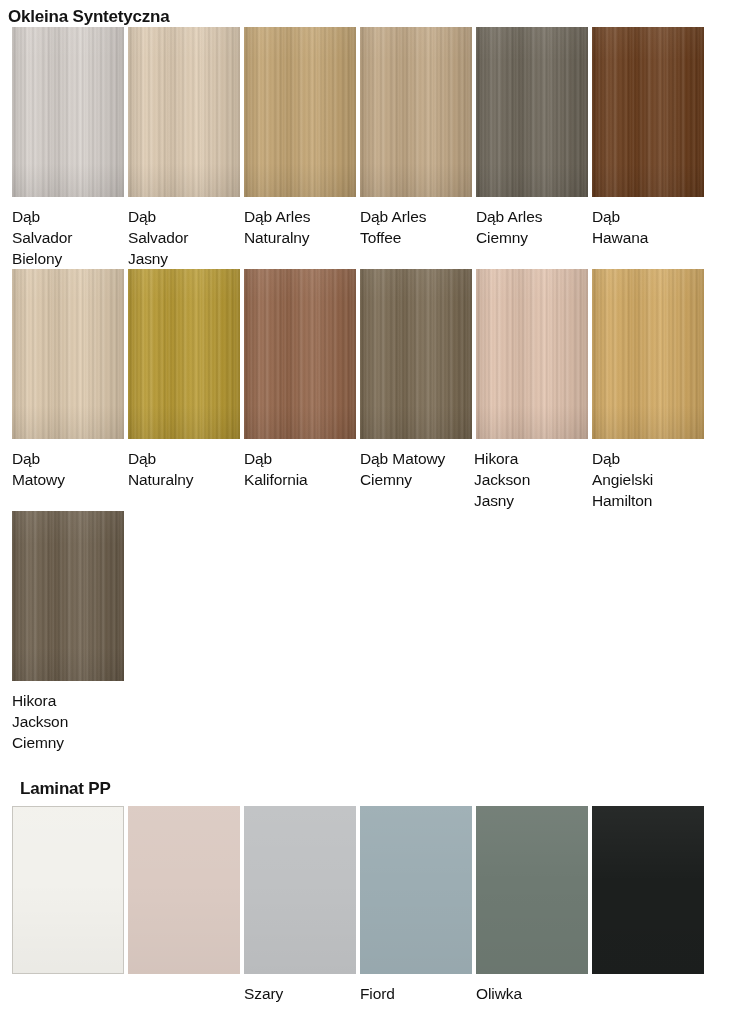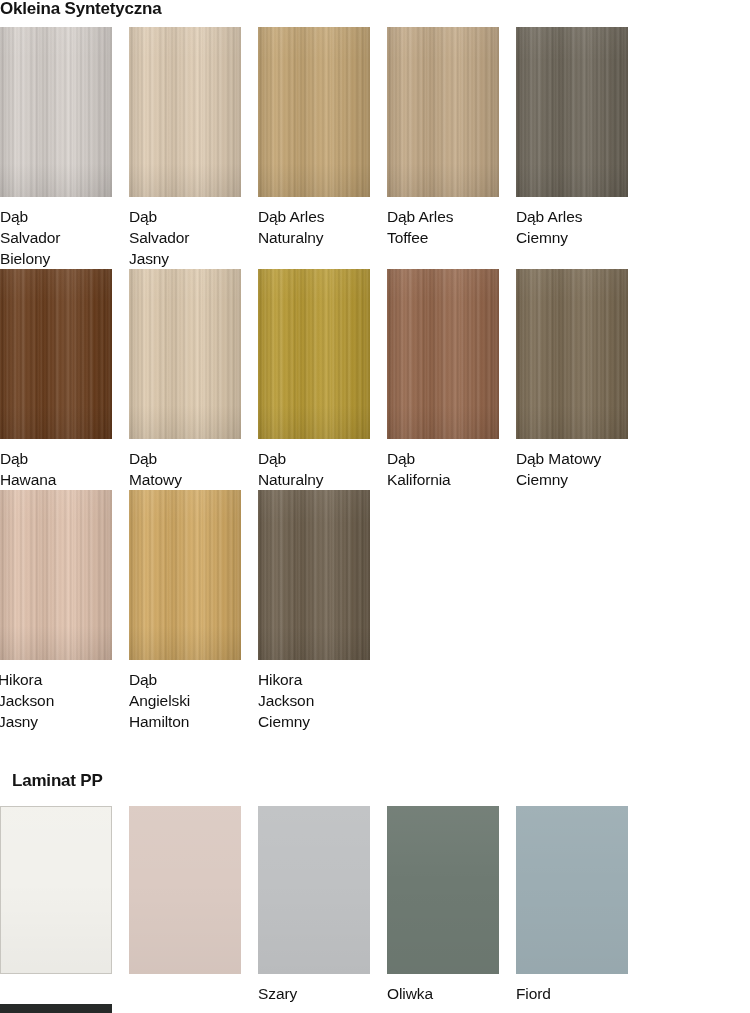--- a/index.html
+++ b/index.html
@@ -21,21 +21,21 @@
     width: 750px;
     height: 1013px;
   }
   .section-title {
     font-size: 17px;
     font-weight: bold;
     letter-spacing: -0.2px;
     color: #141414;
     line-height: 18px;
     margin: 0;
-    padding: 0;
+    padding: 8px;
   }
   #title-okleina {
     position: absolute;
     left: 0px;
     top: 0px;
   }
   #title-laminat {
     position: absolute;
     left: 12px;
     top: 772px;
@@ -45,22 +45,23 @@
     position: absolute;
     left: 0px;
     width: 760px;
     display: flex;
     flex-wrap: wrap;
   }
   #grid-okleina { top: 27px; }
   #grid-laminat { top: 806px; }
 
   .cell {
-    width: 129px;
+    width: 104px;
     box-sizing: border-box;
+    margin-left: 12px;
   }
 
   .swatch {
     width: 112px;
     position: relative;
     overflow: hidden;
     background: #cccccc;
   }
   .swatch.wood { height: 170px; }
   .swatch.lam  { height: 168px; }
@@ -226,25 +227,25 @@
         <div class="swatch lam bordered" style="background: rgb(242, 241, 236);"></div>
       </div>
       <div class="cell">
         <div class="swatch lam" style="background: rgb(219, 202, 194);"></div>
       </div>
       <div class="cell">
         <div class="swatch lam" style="background: rgb(191, 193, 195);"></div>
         <div class="label">Szary</div>
       </div>
       <div class="cell">
+        <div class="swatch lam" style="background: rgb(156, 173, 179);"></div>
+        <div class="label">Fiord</div>
+      </div>
+      <div class="cell">
         <div class="swatch lam" style="background: rgb(110, 122, 114);"></div>
         <div class="label">Oliwka</div>
       </div>
       <div class="cell">
-        <div class="swatch lam" style="background: rgb(156, 173, 179);"></div>
-        <div class="label">Fiord</div>
-      </div>
-      <div class="cell">
         <div class="swatch lam" style="background: rgb(28, 31, 30);"></div>
       </div>
     </div>
 
 </div>
 
 </body></html>

